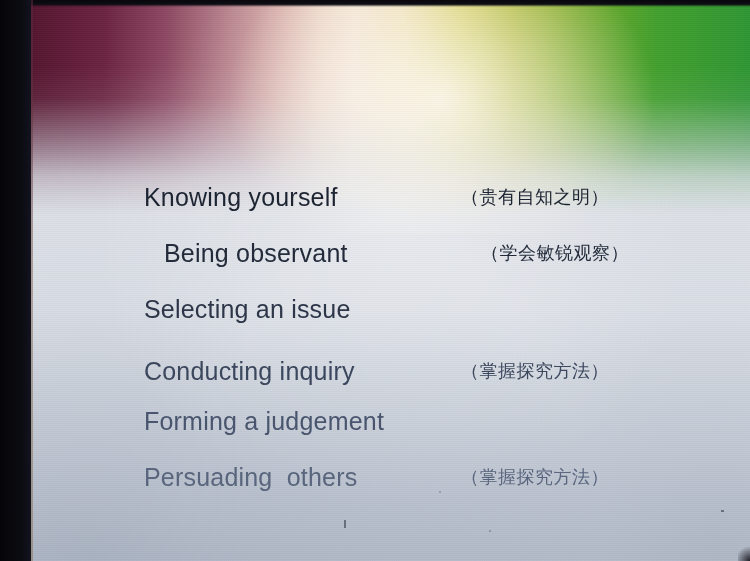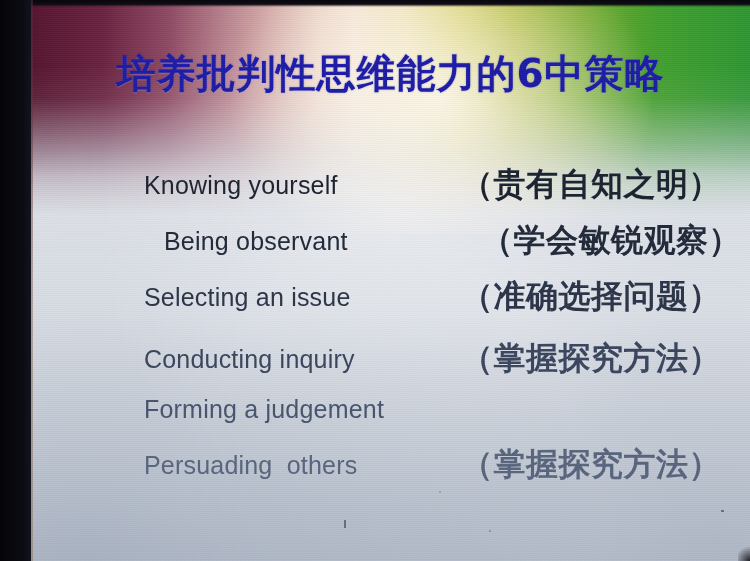--- a/index.html
+++ b/index.html
@@ -153,43 +153,43 @@
     font-size: 39px;
     font-weight: 700;
     letter-spacing: 1px;
     color: #1d1ca6;
     text-shadow: 0 0 2px rgba(40,40,180,.45), 0 1px 1px rgba(255,255,255,.25);
     white-space: nowrap;
   }
 
   #bullet-list {
     position: absolute;
-    left: 0; top: 153px;
+    left: 0; top: 165px;
     width: 719px;
   }
   .bullet-row {
     position: relative;
     height: 56px;
     display: flex;
     align-items: center;
   }
   .bullet-en {
     position: absolute;
     left: 113px;
     font-size: 25px;
     font-weight: 400;
     letter-spacing: .2px;
     white-space: pre;
   }
   .bullet-zh {
     position: absolute;
     left: 430px;
     font-family: "DejaVu Sans", "Liberation Sans", sans-serif;
-    font-size: 32px;
-    font-weight: 700;
+    font-size: 18px;
+    font-weight: 400;
     letter-spacing: .5px;
     white-space: pre;
   }
 
   
   .row-0 .bullet-en, .row-0 .bullet-zh { color: #1b2230; }
   .row-1 .bullet-en, .row-1 .bullet-zh { color: #222a3a; margin-left: 20px; }
   .row-2 .bullet-en, .row-2 .bullet-zh { color: #2c3548; }
   .row-3 .bullet-en, .row-3 .bullet-zh { color: #3a465d; margin-top: 12px; }
   .row-4 .bullet-en, .row-4 .bullet-zh { color: #48556e; }
@@ -208,37 +208,35 @@
 
 <div id="photo">
 
   <div id="slide">
     <div class="spill"></div>
     <div class="bloom"></div>
     <div class="vignette"></div>
 
     <div class="content">
 
-      <div id="slide-title">培养批判性思维能力的6中策略</div>
 
       <div id="bullet-list">
 
         <div class="bullet-row row-0">
           <span class="bullet-en">Knowing yourself</span>
           <span class="bullet-zh">（贵有自知之明）</span>
         </div>
 
         <div class="bullet-row row-1">
           <span class="bullet-en">Being observant</span>
           <span class="bullet-zh">（学会敏锐观察）</span>
         </div>
 
         <div class="bullet-row row-2">
           <span class="bullet-en">Selecting an issue</span>
-          <span class="bullet-zh">（准确选择问题）</span>
         </div>
 
         <div class="bullet-row row-3">
           <span class="bullet-en">Conducting inquiry</span>
           <span class="bullet-zh">（掌握探究方法）</span>
         </div>
 
         <div class="bullet-row row-4">
           <span class="bullet-en">Forming a judgement</span>
         </div>

